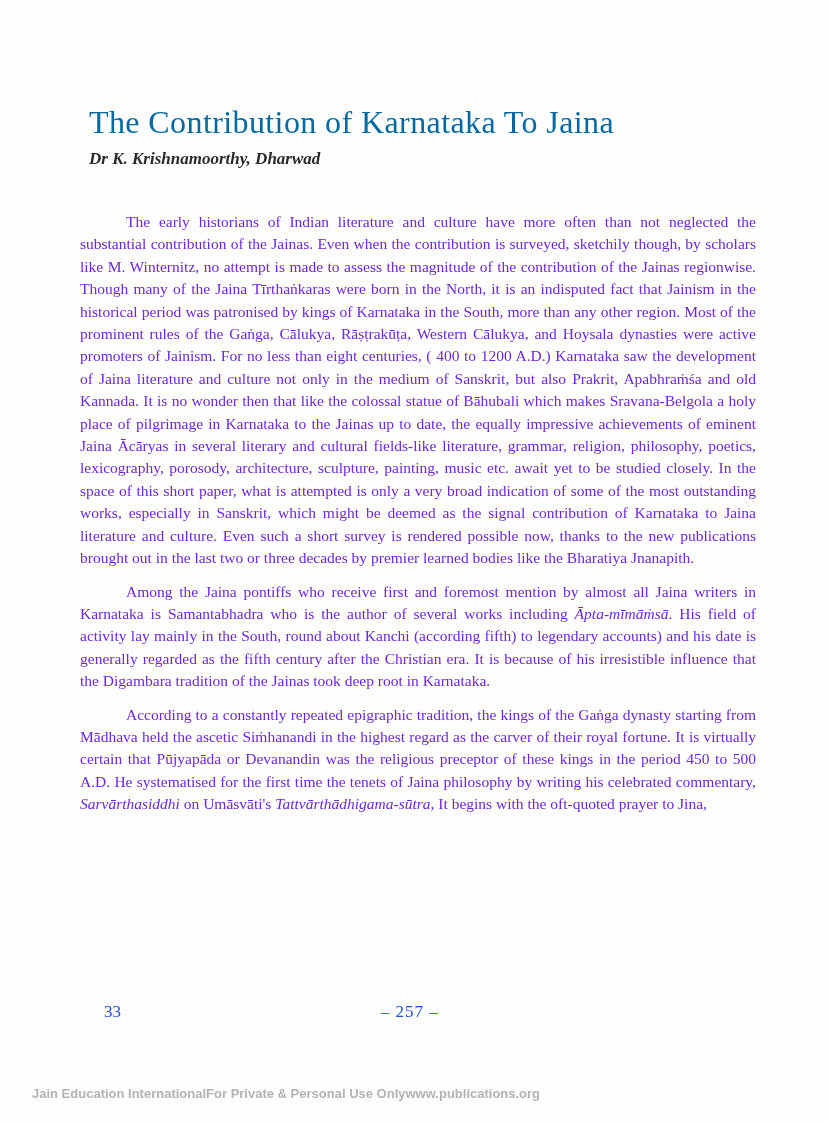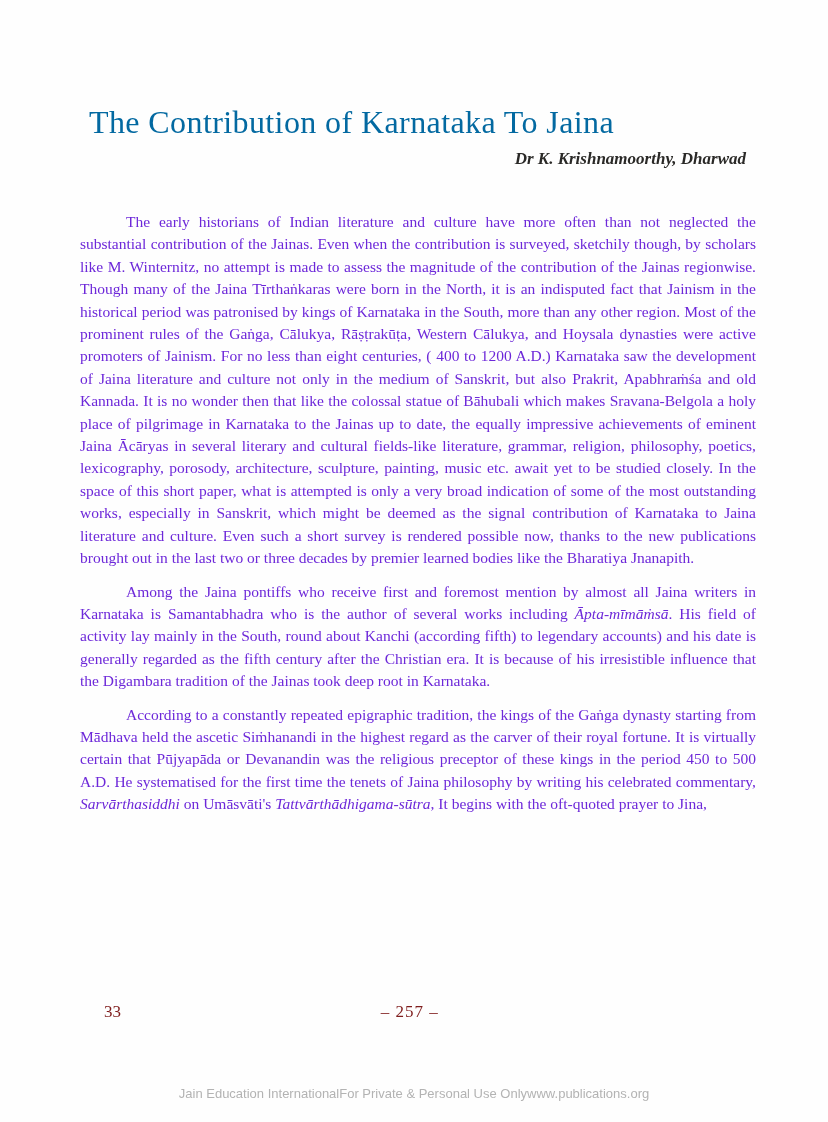--- a/index.html
+++ b/index.html
@@ -27,21 +27,21 @@
     margin: 0;
     font-size: 32px;
     line-height: 39px;
     font-weight: 500;
     letter-spacing: 0.4px;
     color: #0369a1;
   }
   .title-line { display: block; }
   .author {
     margin-top: 7px;
-    text-align: right;
+    text-align: left;
     font-size: 17px;
     font-style: italic;
     font-weight: bold;
     color: #2a2927;
   }
   .body-text {
     position: absolute;
     top: 211px;
     left: 80px;
     width: 676px;
@@ -56,46 +56,47 @@
   }
   .para + .para { margin-top: 11px; }
   .para i { font-style: italic; }
   .pagenum-row {
     position: absolute;
     top: 1002px;
     left: 0;
     width: 100%;
     height: 24px;
     font-size: 17px;
-    color: #7f1d1d;
+    color: #1d4ed8;
   }
   .pn-left {
     position: absolute;
     left: 104px;
     top: 0;
   }
   .pn-center {
     position: absolute;
     left: 49.5%;
     transform: translateX(-50%);
     top: 0;
     letter-spacing: 1px;
   }
   .scan-footer {
     position: absolute;
     top: 1086px;
     left: 0;
     width: 100%;
     box-sizing: border-box;
-    padding: 0 16px;
+    padding: 0 32px;
     display: flex;
-    justify-content: center;
+    justify-content: flex-start;
     font-family: "Liberation Sans", "DejaVu Sans", sans-serif;
     font-size: 13px;
     color: #b3b3b3;
+    font-weight: bold;
   }
 </style>
 </head>
 <body>
 
 <div class="page">
 
   <header class="title-block">
     <h1 class="title">
       <span class="title-line">The Contribution of Karnataka To Jaina</span>

